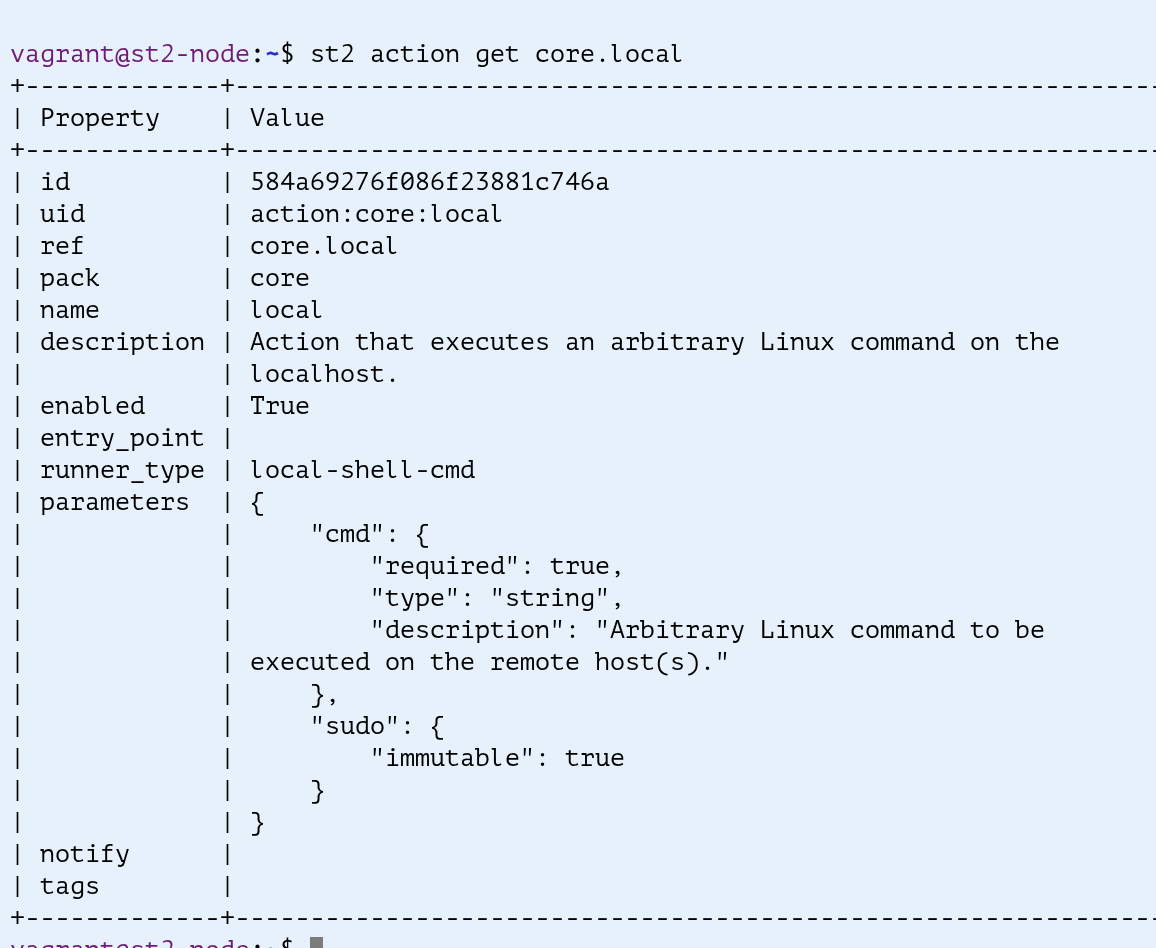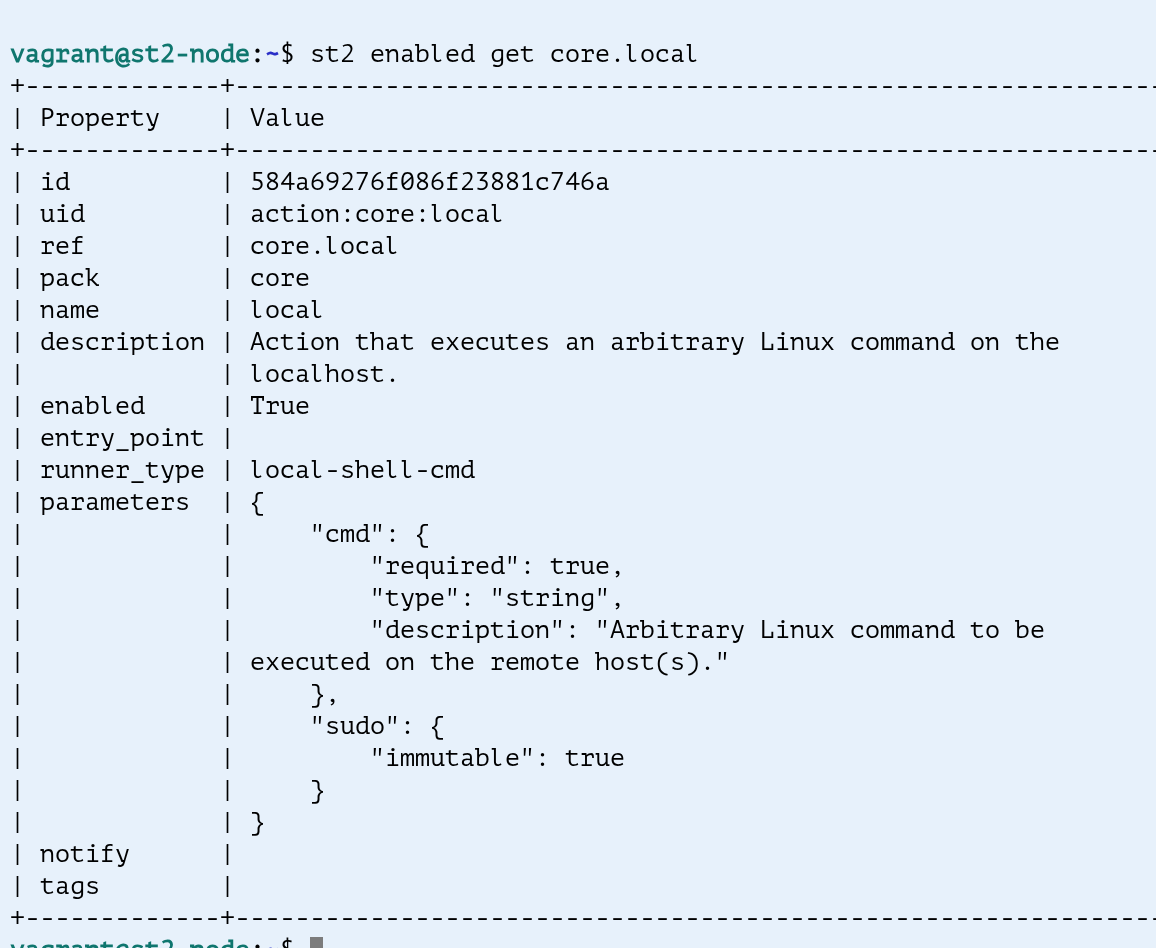--- a/index.html
+++ b/index.html
@@ -9,38 +9,38 @@
     background: #e7f1fb;
   }
   .terminal {
     font-family: "PT Mono", "Menlo", "DejaVu Sans Mono", "Lucida Console", monospace;
     font-size: 25px;
     line-height: 32px;
     white-space: pre;
     padding: 6px 10px;
     color: #000;
   }
-  .prompt-user { color: #0f766e; font-weight: bold; }
+  .prompt-user { color: #701a75; font-weight: normal; }
   .prompt-colon { color: #000; font-weight: bold; }
   .prompt-tilde { color: #2a2fc7; font-weight: bold; }
   .prompt-dollar { color: #000; }
   .cursor {
     display: inline-block;
     width: 13px;
     height: 25px;
     background: #7c7c7c;
     vertical-align: text-bottom;
     margin-bottom: 2px;
   }
 </style>
 </head>
 <body>
 
 <div class="terminal">
-<span class="prompt-user">vagrant@st2-node</span><span class="prompt-colon">:</span><span class="prompt-tilde">~</span><span class="prompt-dollar">$</span> <span>st2 enabled get core.local</span>
+<span class="prompt-user">vagrant@st2-node</span><span class="prompt-colon">:</span><span class="prompt-tilde">~</span><span class="prompt-dollar">$</span> <span>st2 action get core.local</span>
 <span>+-------------+--------------------------------------------------------------+</span>
 <span>| Property    | Value                                                        |</span>
 <span>+-------------+--------------------------------------------------------------+</span>
 <span>| id          | 584a69276f086f23881c746a                                     |</span>
 <span>| uid         | action:core:local                                            |</span>
 <span>| ref         | core.local                                                   |</span>
 <span>| pack        | core                                                         |</span>
 <span>| name        | local                                                        |</span>
 <span>| description | Action that executes an arbitrary Linux command on the       |</span>
 <span>|             | localhost.                                                   |</span>

